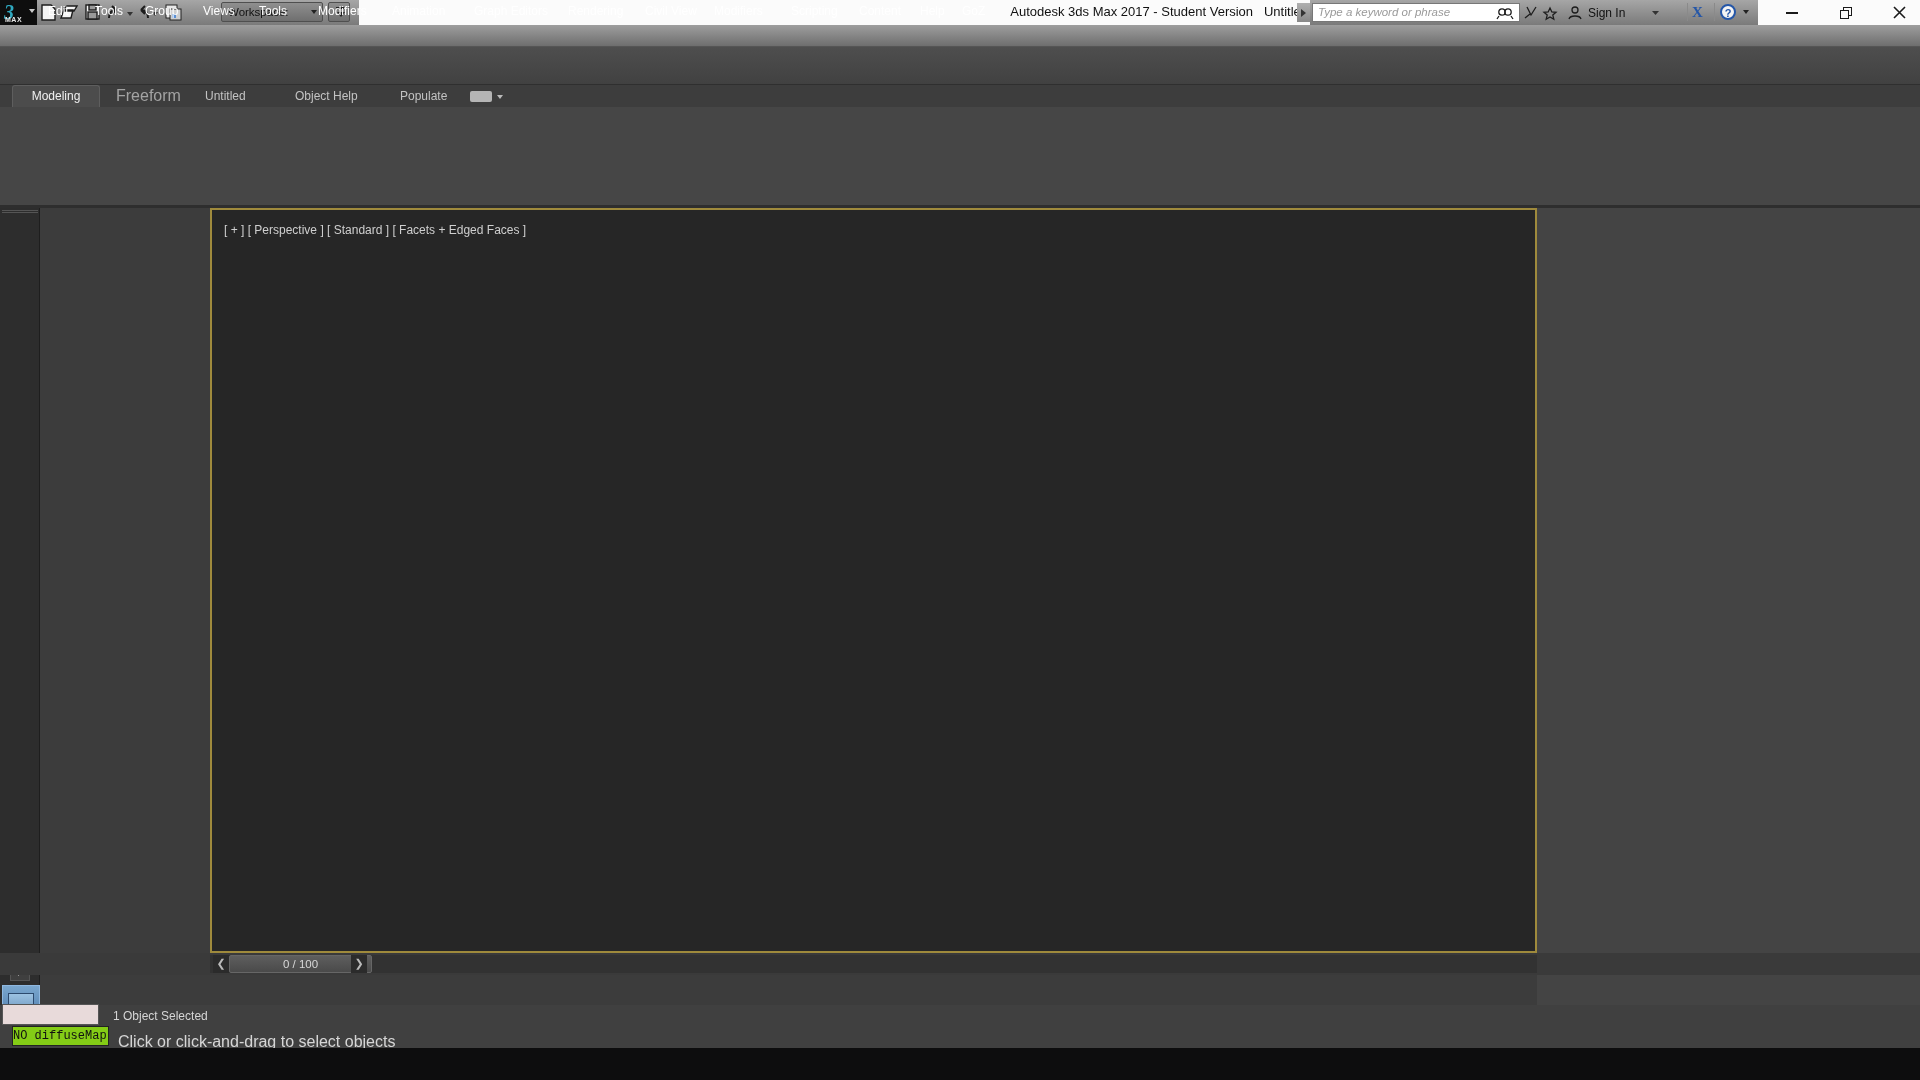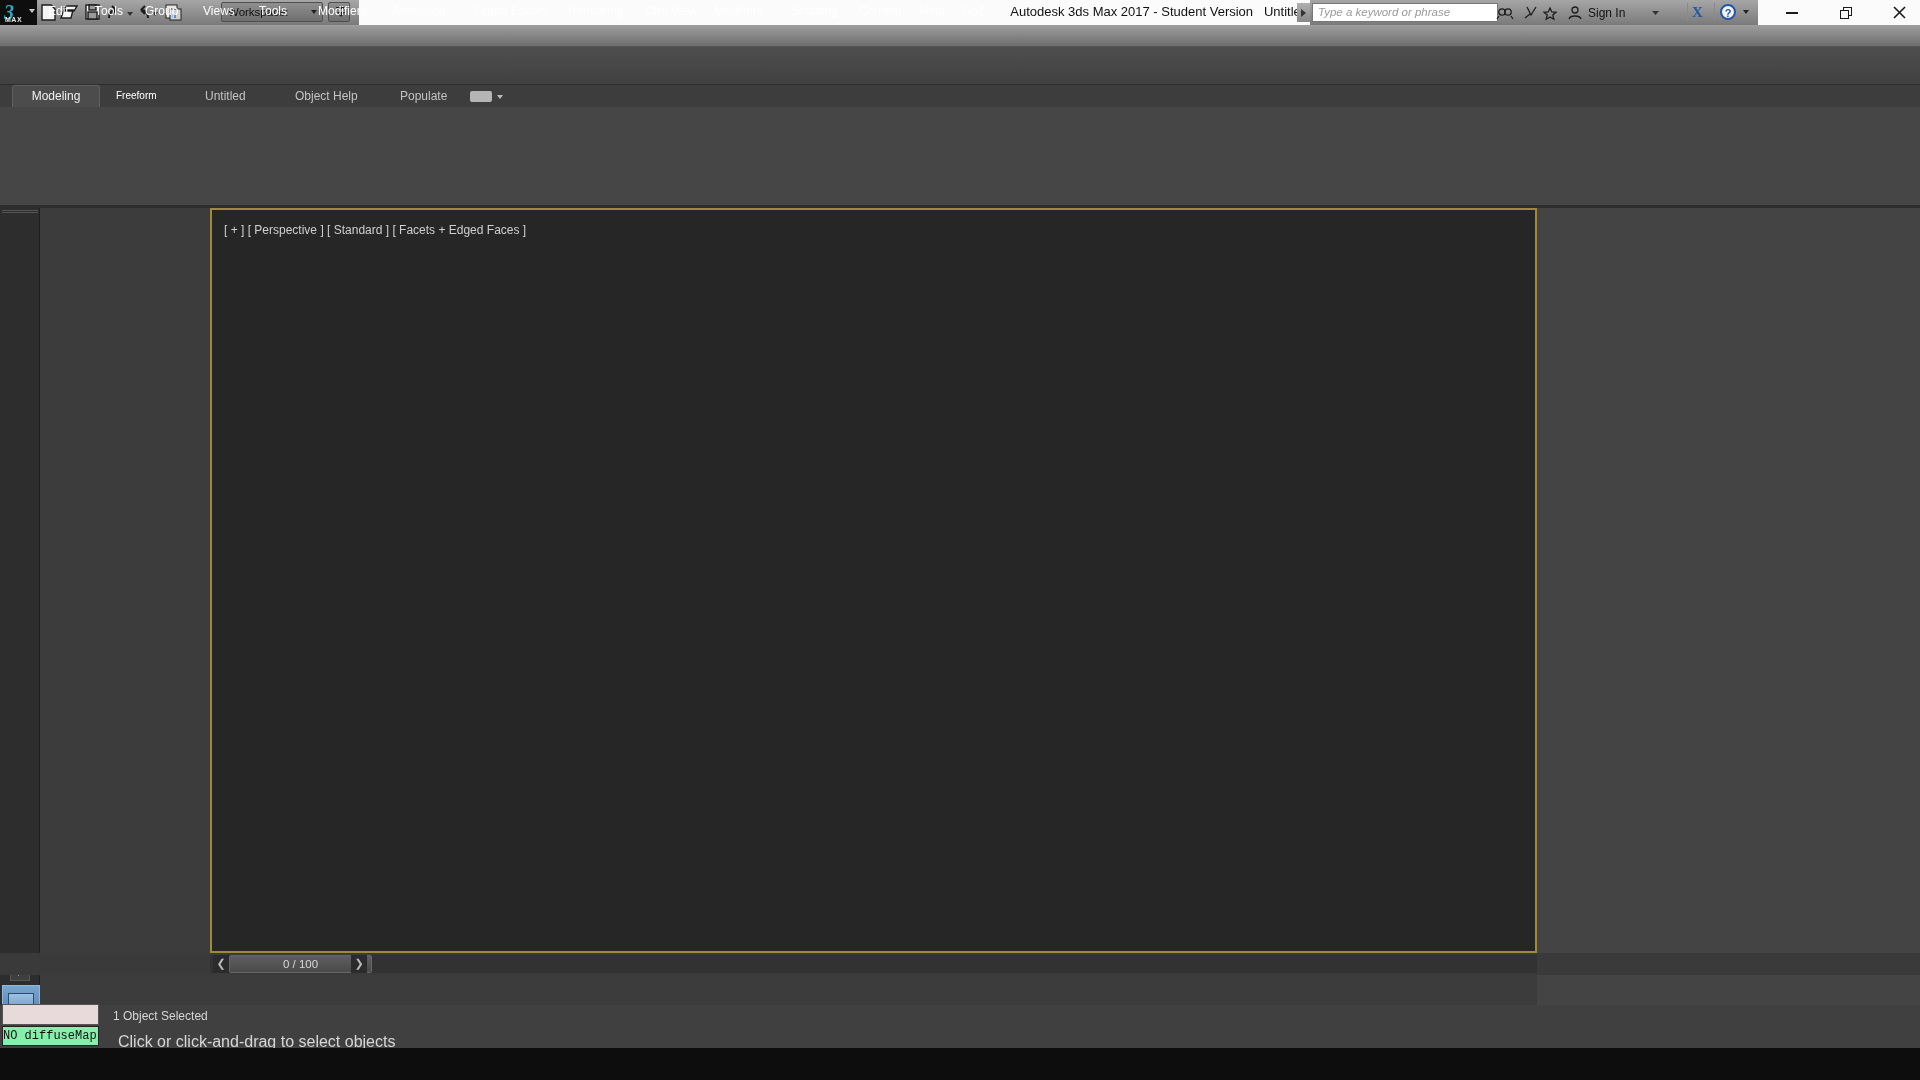--- a/index.html
+++ b/index.html
@@ -43,21 +43,21 @@
 <div class="ab" style="left:221px;top:2px;width:102px;height:20px;background:linear-gradient(#8f8f8f,#6f6f6f);border:1px solid #4f4f4f;border-radius:2px;color:#111;font-size:11.5px;line-height:19px;padding-left:6px">Workspace: Default</div>
 <div class="ab" style="left:311px;top:10px;border-left:3px solid transparent;border-right:3px solid transparent;border-top:4px solid #222"></div>
 <div class="ab" style="left:328px;top:2px;width:22px;height:20px;background:linear-gradient(#8f8f8f,#6f6f6f);border:1px solid #4f4f4f;border-radius:2px">
     <div class="ab" style="left:7px;top:4px;width:8px;height:2px;background:#222"></div>
     <div class="ab" style="left:8px;top:9px;border-left:4px solid transparent;border-right:4px solid transparent;border-top:5px solid #222"></div>
   </div>
 
 <div class="ab" style="left:1297px;top:3px;width:13px;height:19px;background:linear-gradient(#b0b0b0,#888)">
     <div class="ab" style="left:4px;top:6px;border-top:4px solid transparent;border-bottom:4px solid transparent;border-left:5px solid #333"></div>
   </div>
-<div class="ab" style="left:1312px;top:3px;width:186px;height:19px;background:#fff;border:1px solid #777;color:#9a9a9a;font-size:11.5px;font-style:italic;line-height:17px;padding-left:5px">Type a keyword or phrase</div>
+<div class="ab" style="left:1312px;top:3px;width:208px;height:19px;background:#fff;border:1px solid #777;color:#9a9a9a;font-size:11.5px;font-style:italic;line-height:17px;padding-left:5px">Type a keyword or phrase</div>
 <svg class="ab" style="left:1494px;top:4px" width="180" height="18" viewBox="0 0 180 18">
  <g fill="none" stroke="#1d1d1d" stroke-width="1.3">
   <circle cx="8" cy="8" r="3.2"></circle>
       <circle cx="14" cy="8" r="3.2"></circle>
       <path d="M5 12 l-2 3 M17 12 l2 3"></path>
   <path d="M33 3 l4 8 5 -8 M36 10 l-5 4"></path>
   <path d="M56 4 l1.8 4 4.2 .3 -3.2 2.8 1 4.1 -3.8 -2.3 -3.8 2.3 1 -4.1 -3.2 -2.8 4.2 -.3 z"></path>
   <circle cx="81" cy="6" r="3"></circle>
       <path d="M75 15 c1 -4 11 -4 12 0"></path>
  </g>
@@ -91,21 +91,21 @@
 <div class="menu" style="left:714px">Modifiers</div>
 <div class="menu" style="left:791px">Scripting</div>
 <div class="menu" style="left:859px">Content</div>
 <div class="menu" style="left:920px">Help</div>
 <div class="menu" style="left:962px">GoZ</div>
 
 <div class="ab" id="toolbar" style="left:0;top:47px;width:1920px;height:38px;background:linear-gradient(#4e4e4e,#414141);border-bottom:1px solid #2f2f2f"></div>
 
 <div class="ab" style="left:0;top:85px;width:1920px;height:22px;background:#3d3d3d"></div>
 <div class="ab" style="left:12px;top:85px;width:88px;height:22px;background:#4c4c4c;border:1px solid #5e5e5e;border-bottom:none;border-radius:3px 3px 0 0;color:#f0f0f0;font-size:12px;text-align:center;line-height:21px">Modeling</div>
-<div class="menu" style="left:116px;top:85px;color:#ffffff;font-size:10px">Freeform</div>
+<div class="menu" style="left:116px;top:85px;color:#a3a3a3;font-size:16px">Freeform</div>
 <div class="menu" style="left:205px;top:85px;color:#c3c3c3;font-size:12px">Untitled</div>
 <div class="menu" style="left:295px;top:85px;color:#c3c3c3;font-size:12px">Object Help</div>
 <div class="menu" style="left:400px;top:85px;color:#c3c3c3;font-size:12px">Populate</div>
 <div class="ab" style="left:470px;top:91px;width:22px;height:11px;background:#b5b5b5;border-radius:2px"></div>
 <div class="ab" style="left:497px;top:95px;border-left:3px solid transparent;border-right:3px solid transparent;border-top:4px solid #bbb"></div>
 <div class="ab" style="left:0;top:107px;width:1920px;height:98px;background:#464646"></div>
 <div class="ab" style="left:0;top:205px;width:1920px;height:3px;background:#2e2e2e"></div>
 <div id="ribbon"></div>
 
 <div class="ab" style="left:0;top:208px;width:40px;height:797px;background:#2d2d2d;border-right:1px solid #1e1e1e"></div>
@@ -130,20 +130,20 @@
 
 <div class="ab" style="left:0;top:953px;width:1920px;height:22px;background:#3a3a3a"></div>
 <div class="ab" style="left:210px;top:955px;width:1327px;height:18px;background:#323232"></div>
 <div class="ab" style="left:213px;top:955px;width:16px;height:18px;background:#2b2b2b;color:#bbb;font-size:11px;text-align:center;line-height:17px">❮</div>
 <div class="ab" style="left:229px;top:955px;width:143px;height:18px;background:linear-gradient(#5e5e5e,#4a4a4a);border:1px solid #666;border-radius:2px;color:#d8d8d8;font-size:11.5px;text-align:center;line-height:16px">0 / 100</div>
 <div class="ab" style="left:351px;top:955px;width:16px;height:18px;background:#2b2b2b;color:#bbb;font-size:11px;text-align:center;line-height:17px">❯</div>
 <div id="ruler"></div>
 
 <div class="ab" style="left:0;top:1005px;width:1920px;height:43px;background:#404040"></div>
 <div class="ab" style="left:2px;top:1004px;width:97px;height:21px;background:#e8dada;border:1px solid #555"></div>
-<div class="ab" style="left:2px;top:1026px;width:97px;height:20px;background:#86efac;border:1px solid #222;color:#111;font-size:12px;font-family:'Liberation Mono',monospace;line-height:18px;white-space:nowrap;overflow:hidden">NO diffuseMap</div>
+<div class="ab" style="left:12px;top:1026px;width:97px;height:20px;background:#84cc16;border:1px solid #222;color:#111;font-size:12px;font-family:'Liberation Mono',monospace;line-height:18px;white-space:nowrap;overflow:hidden">NO diffuseMap</div>
 <div class="lbl" style="left:113px;top:1009px;font-size:12px">1 Object Selected</div>
 <div class="lbl" style="left:118px;top:1033px;font-size:16px">Click or click-and-drag to select objects</div>
 <div id="statusmid"></div>
 <div id="statusright"></div>
 
 <div class="ab" style="left:0;top:1048px;width:1920px;height:32px;background:#0d0d0e"></div>
 <div id="taskbar"></div>
 
 </body></html>

